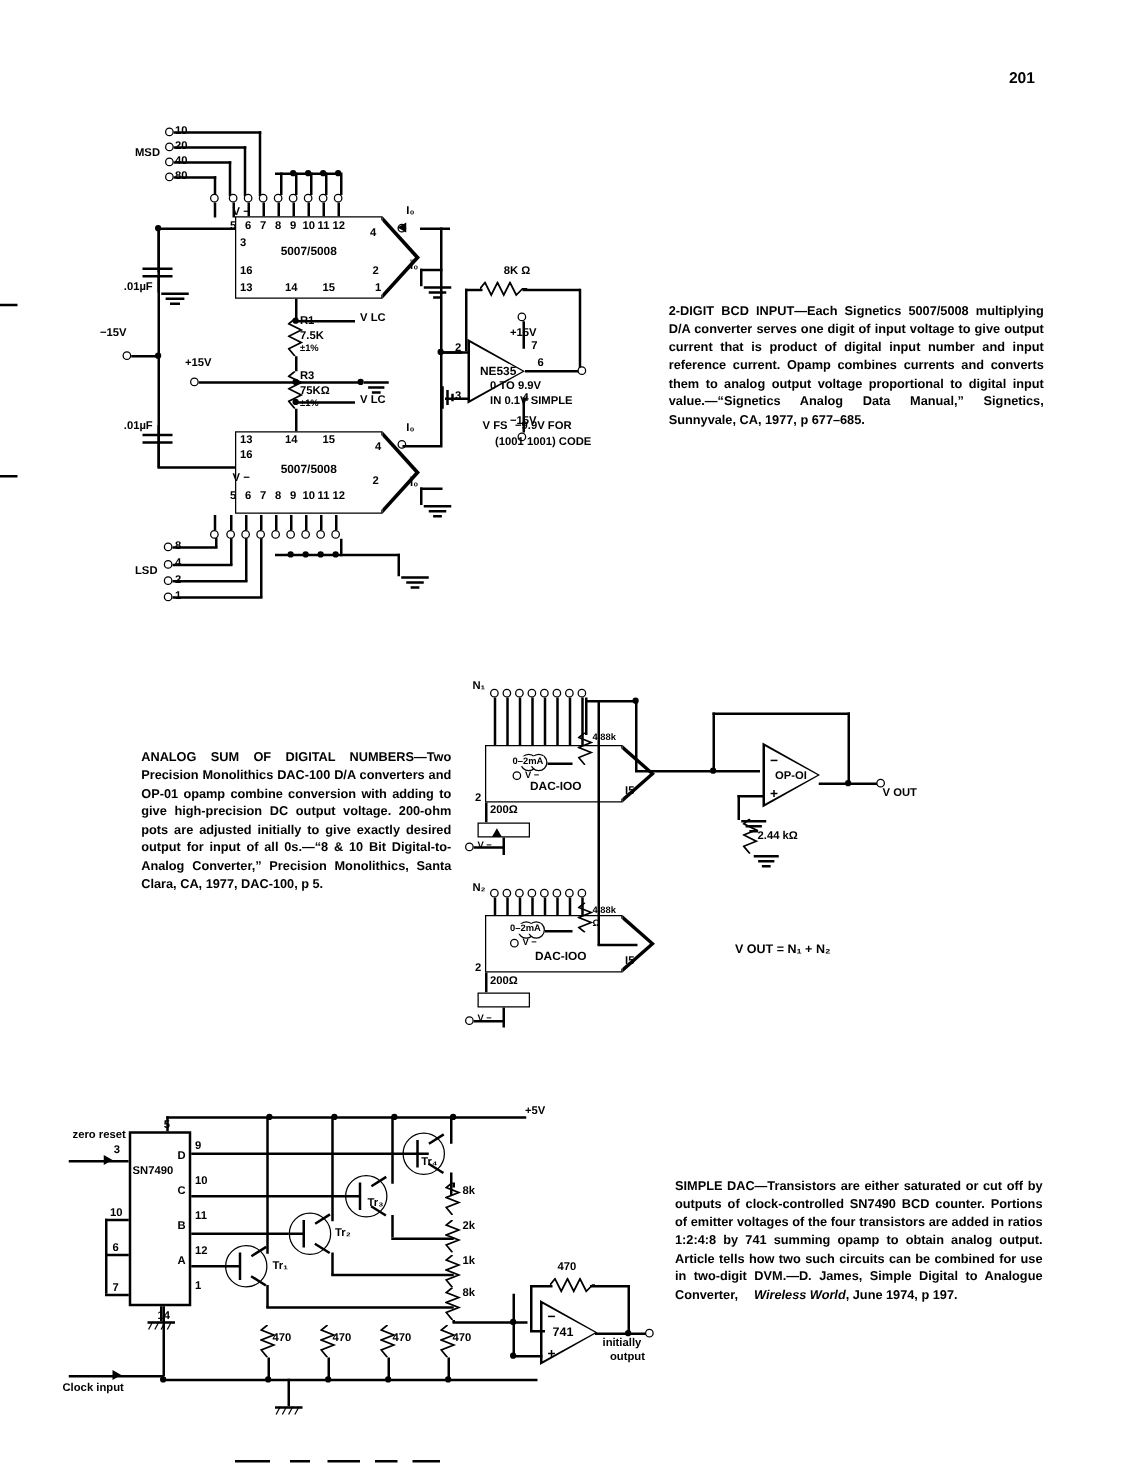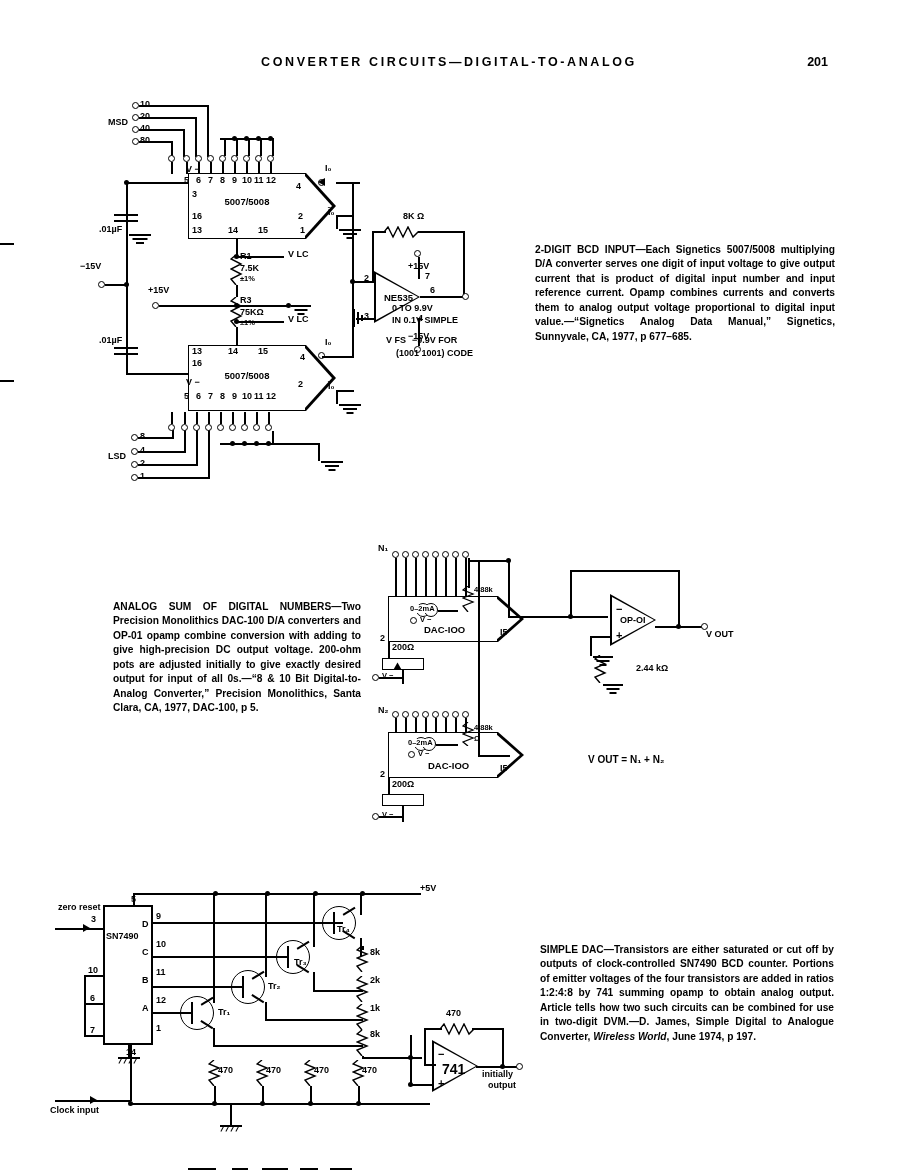--- a/index.html
+++ b/index.html
@@ -35,42 +35,39 @@
   .res.v{width:11px;}
   .res.h{height:11px;}
   .resbox{position:absolute;border:1.5px solid #000;box-sizing:border-box;background:#fff;}
 
   
   .gnd{position:absolute;}
   .gnd i{position:absolute;background:#000;height:1.5px;left:50%;transform:translateX(-50%);}
 
   
   .note{position:absolute;font-size:10.2px;font-weight:bold;line-height:1.42;text-align:justify;}
-  .note i{font-style:italic;}
+  .note i{font-style:italic;margin-left:10px;}
 
   
   .tcirc{position:absolute;border:1.6px solid #000;border-radius:50%;background:#fff;box-sizing:border-box;}
 
   
   .icbox{position:absolute;border:2px solid #000;background:#fff;box-sizing:border-box;}
 
   .arrow-r{position:absolute;width:0;height:0;border-top:4px solid transparent;border-bottom:4px solid transparent;border-left:7px solid #000;}
   .arrow-l{position:absolute;width:0;height:0;border-top:4px solid transparent;border-bottom:4px solid transparent;border-right:7px solid #000;}
 
   .hatch{position:absolute;}
   .hatch i{position:absolute;width:1.2px;height:7px;background:#000;transform:rotate(28deg);}
 </style>
 </head>
 <body>
 
 <div class="page">
 
-  <div class="page-header">
-    <div class="ttl">CONVERTER CIRCUITS—DIGITAL-TO-ANALOG</div>
-  </div>
   <div class="page-num">201</div>
 
   <div>
 
     <div class="lbl b" style="left:108px;top:118px;">MSD</div>
     <div class="lbl b" style="left:140px;top:100px;">10</div>
     <div class="lbl b" style="left:140px;top:112px;">20</div>
     <div class="lbl b" style="left:140px;top:124px;">40</div>
     <div class="lbl b" style="left:140px;top:136px;">80</div>
 
@@ -490,21 +487,21 @@
     <div class="wire h" style="left:570px;top:570px;width:110px;"></div>
     <div class="wire v" style="left:678px;top:570px;height:56px;"></div>
     <div class="dot" style="left:676px;top:624px;"></div>
     <div class="dot" style="left:568px;top:614px;"></div>
 
     <div class="res v" style="left:594px;top:655px;height:28px;">
       <svg width="13" height="28">
           <polyline points="6,0 1,4 11,9 1,13 11,18 1,22 6,28" fill="none" stroke="#000" stroke-width="1.4"></polyline>
         </svg>
     </div>
-    <div class="lbl b" style="left:636px;top:664px;text-align:right;">2.44 kΩ</div>
+    <div class="lbl b" style="left:606px;top:664px;text-align:right;">2.44 kΩ</div>
     <div class="gnd" style="left:601px;top:684px;width:24px;height:12px;">
       <i style="top:0;width:20px;"></i>
         <i style="top:4px;width:13px;"></i>
         <i style="top:8px;width:7px;"></i>
     </div>
 
     <div class="lbl b" style="left:588px;top:755px;font-size:10px;">V OUT = N₁ + N₂</div>
   </div>
 
   <div>
@@ -677,21 +674,21 @@
     <div class="hatch" style="left:220px;top:1125px;width:22px;height:10px;">
       <i style="left:2px;top:0;"></i>
         <i style="left:7px;top:0;"></i>
         <i style="left:12px;top:0;"></i>
         <i style="left:17px;top:0;"></i>
     </div>
     <div class="wire h" style="left:220px;top:1125px;width:22px;"></div>
 
     <div class="tri r" style="left:432px;top:1040px;"></div>
     <div class="tri rin" style="left:434px;top:1043px;"></div>
-    <div class="lbl b" style="left:442px;top:1062px;font-size:14px;">741</div>
+    <div class="lbl b" style="left:442px;top:1062px;font-size:10px;">741</div>
     <div class="lbl b" style="left:438px;top:1049px;font-size:11px;">−</div>
     <div class="lbl b" style="left:438px;top:1078px;font-size:11px;">+</div>
     <div class="wire h" style="left:410px;top:1084px;width:24px;"></div>
     <div class="wire v" style="left:410px;top:1059px;height:26px;"></div>
     <div class="dot" style="left:408px;top:1082px;"></div>
 
     <div class="res h" style="left:440px;top:1022px;width:34px;">
       <svg width="36" height="13">
           <polyline points="0,6 4,1 9,11 14,1 19,11 24,1 29,11 34,6 36,6" fill="none" stroke="#000" stroke-width="1.4"></polyline>
         </svg>

